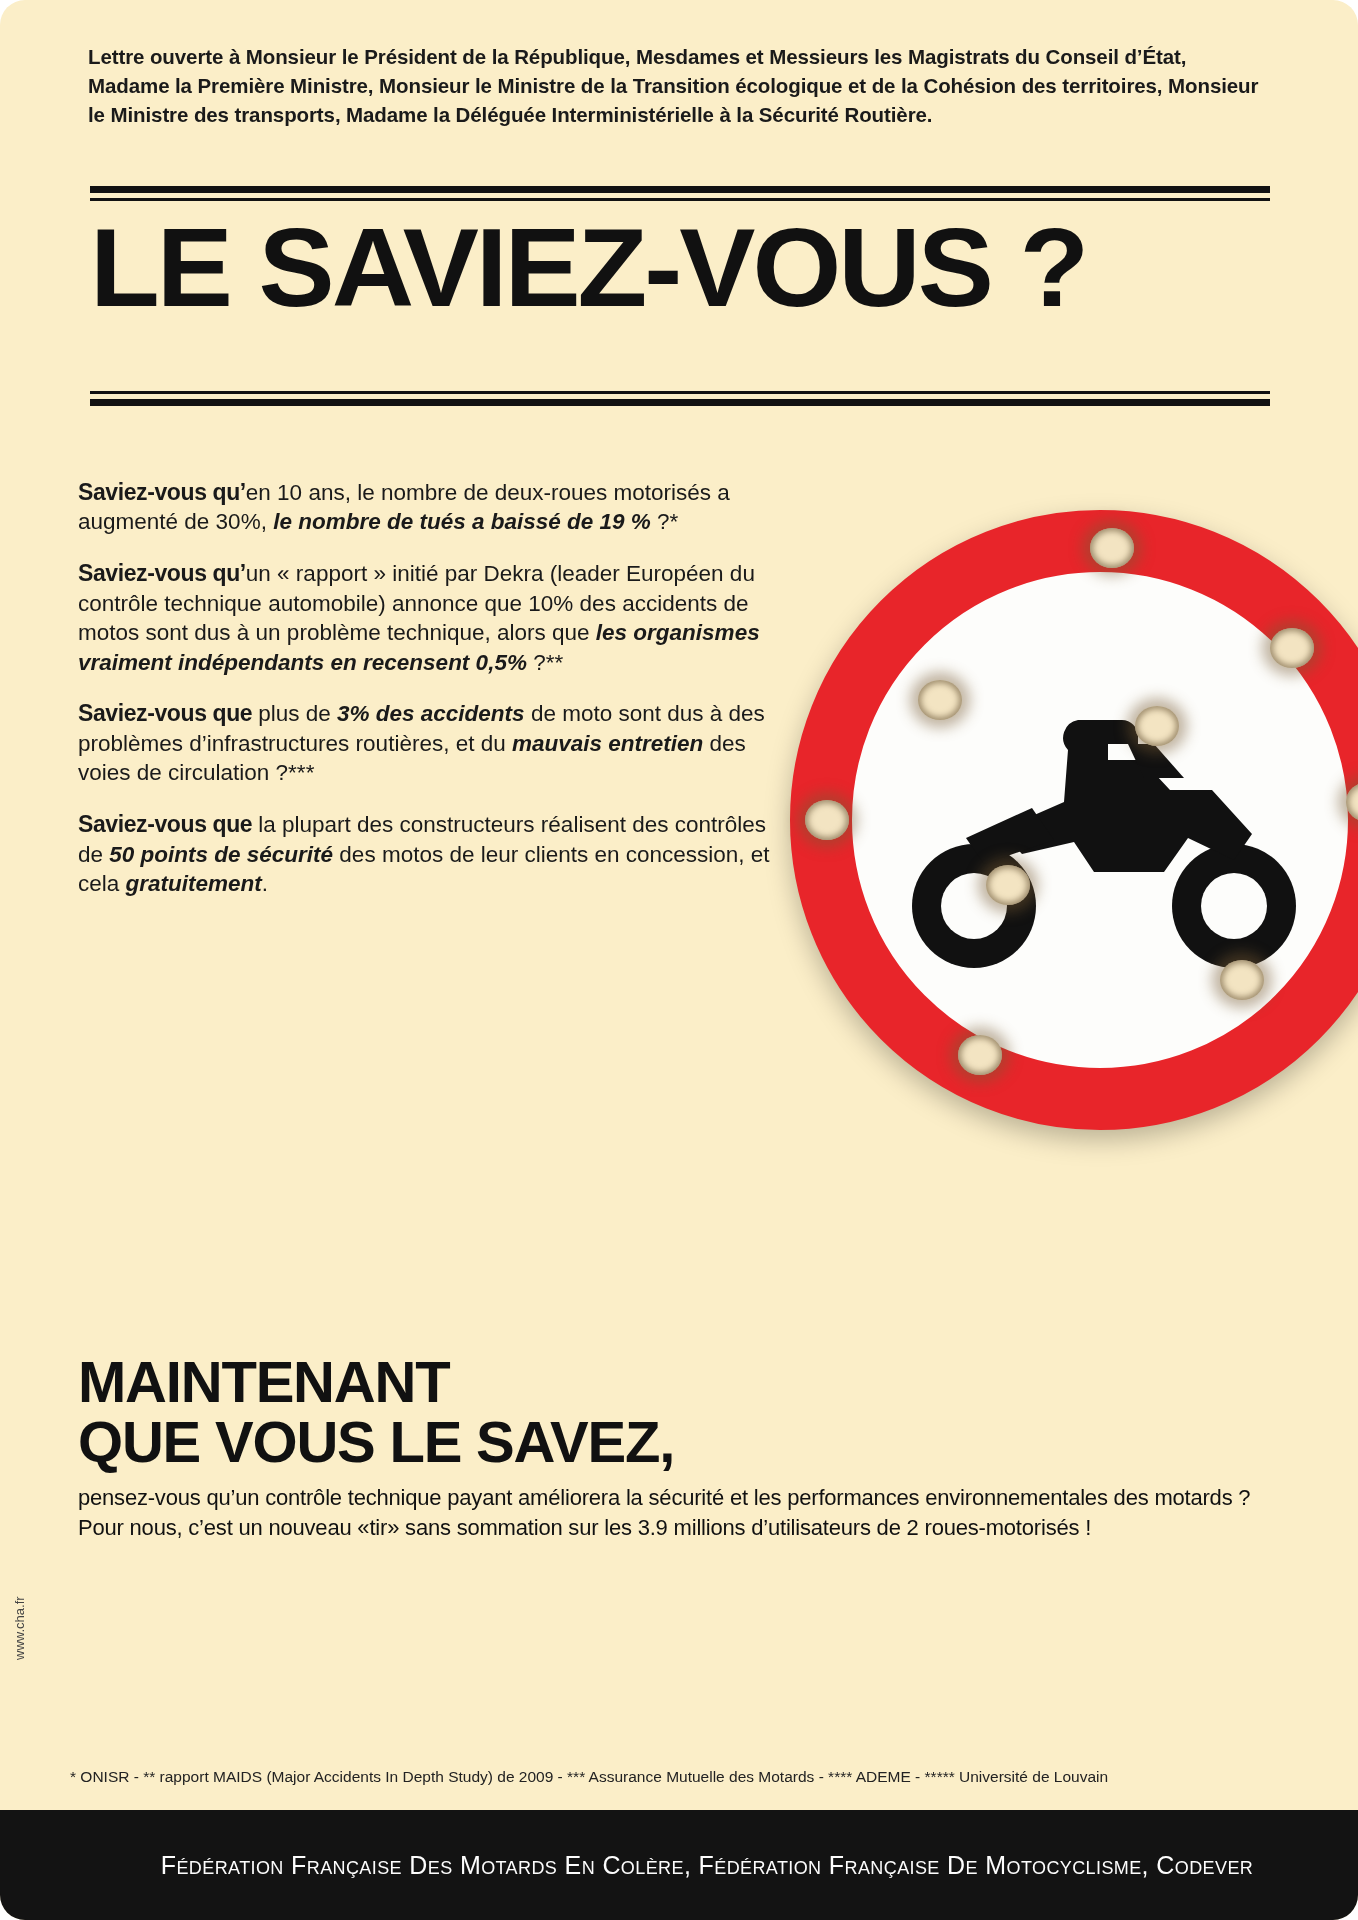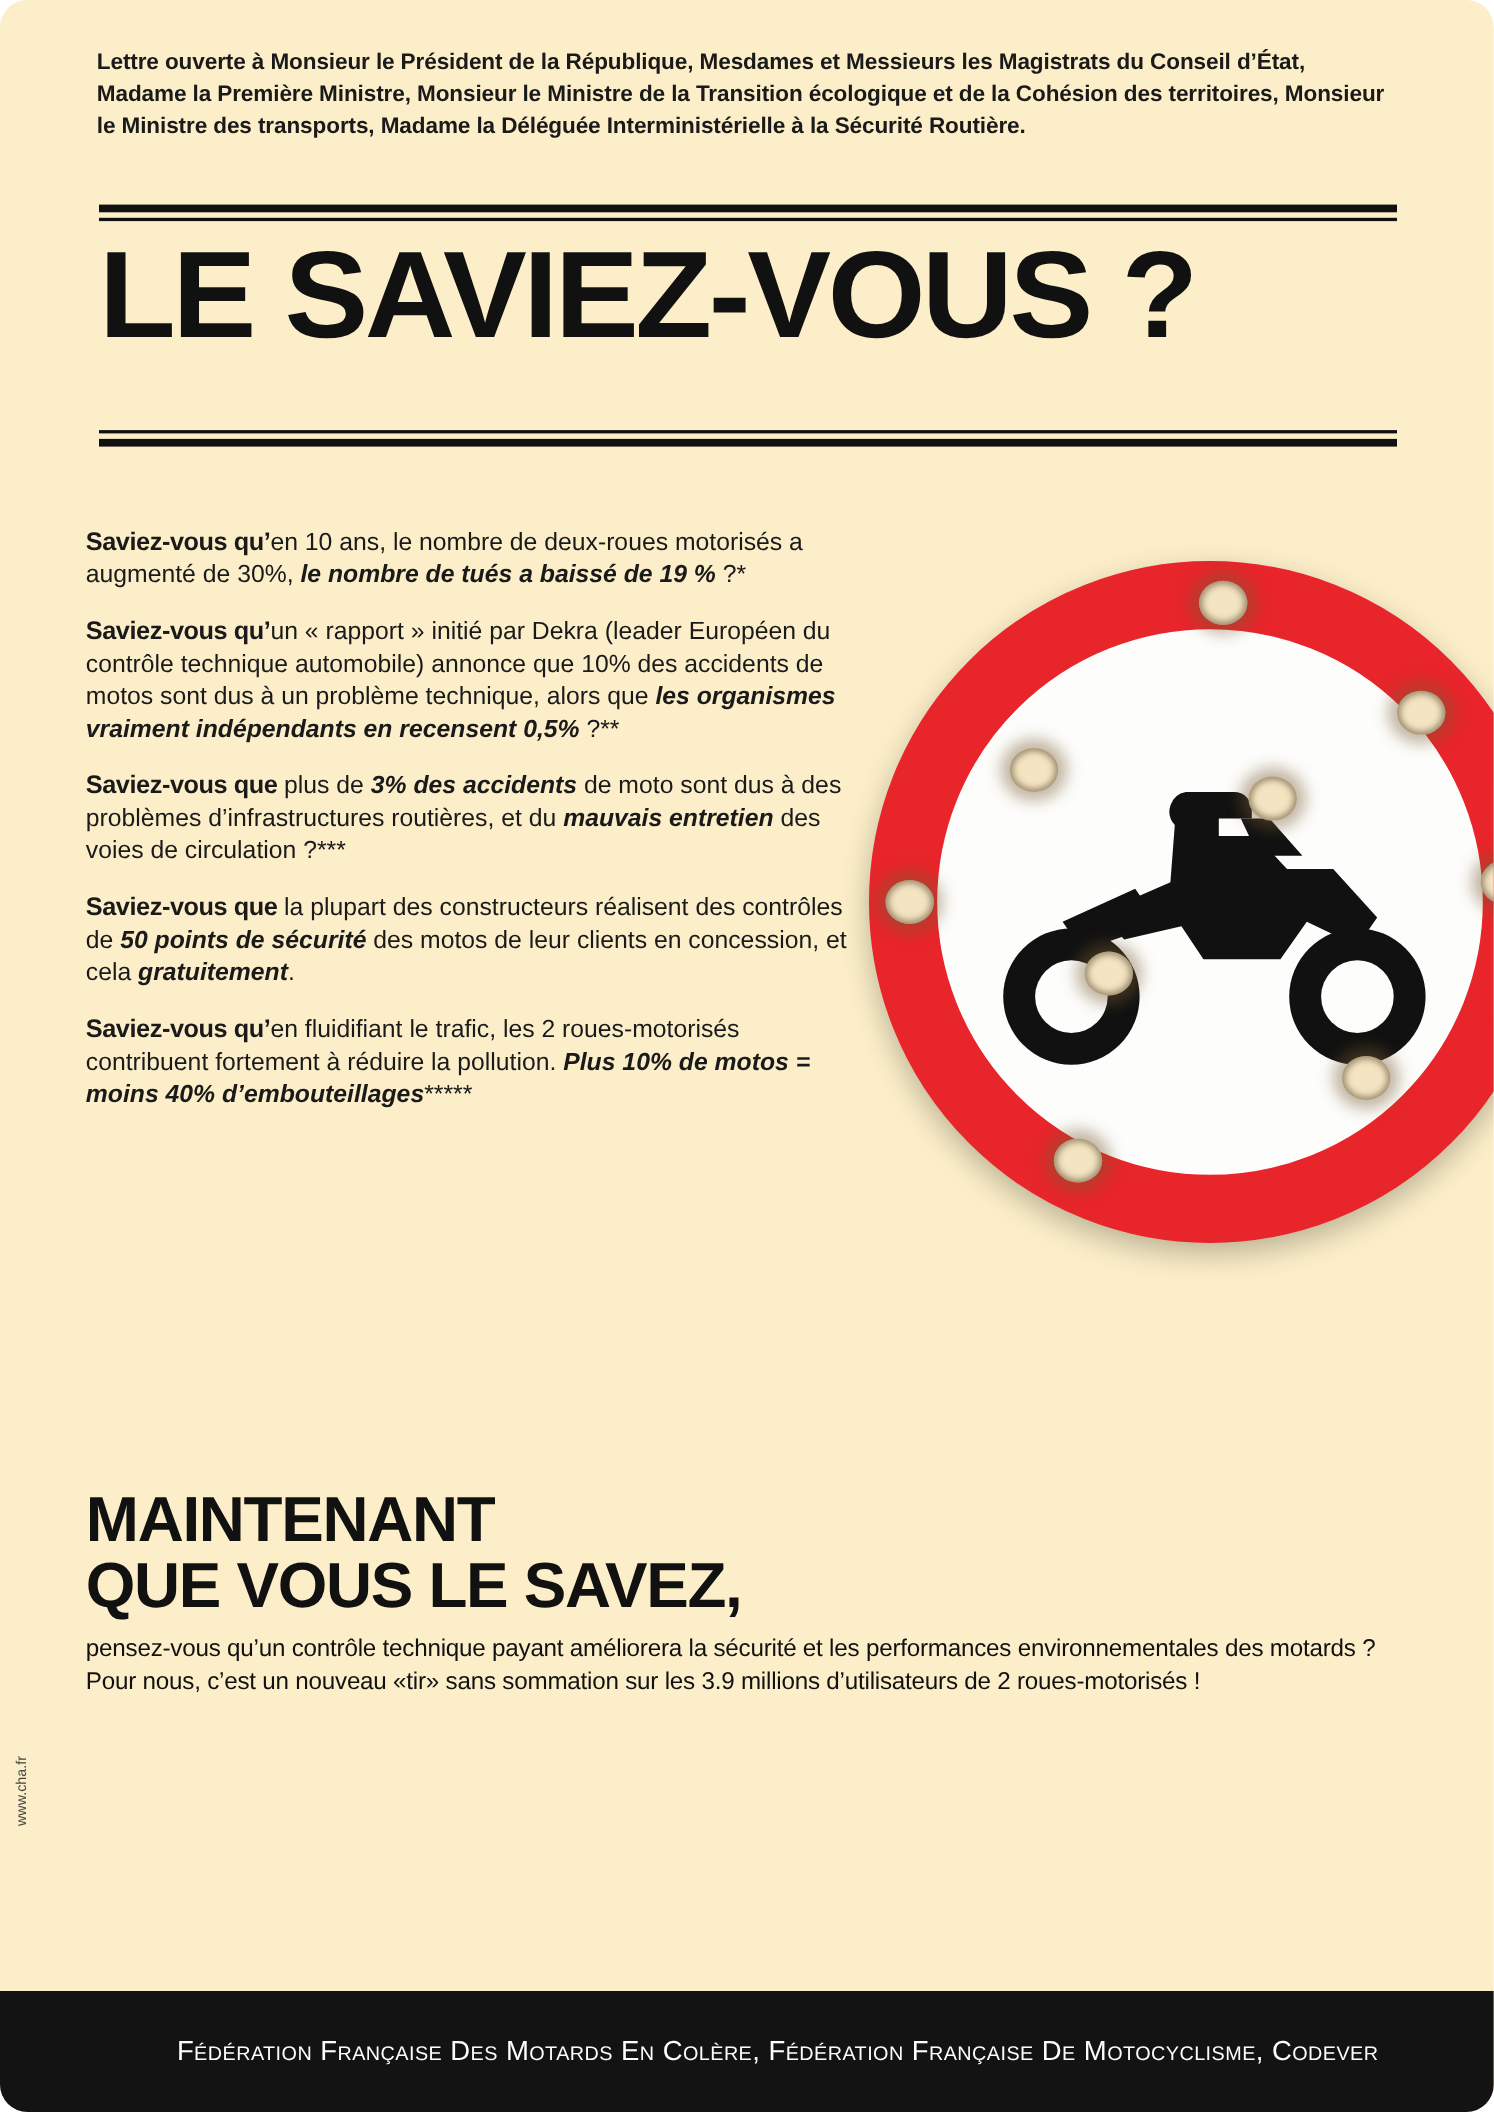--- a/index.html
+++ b/index.html
@@ -232,31 +232,29 @@
     </p>
     <p class="fact">
       <span class="lead">Saviez-vous qu’</span><span>un « rapport » initié par Dekra (leader Européen du contrôle technique automobile) annonce que 10% des accidents de motos sont dus à un problème technique, alors que <b>les organismes vraiment indépendants en recensent 0,5%</b> ?**</span>
     </p>
     <p class="fact">
       <span class="lead">Saviez-vous que </span><span>plus de <b>3% des accidents</b> de moto sont dus à des problèmes d’infrastructures routières, et du <b>mauvais entretien</b> des voies de circulation ?***</span>
     </p>
     <p class="fact">
       <span class="lead">Saviez-vous que </span><span>la plupart des constructeurs réalisent des contrôles de <b>50 points de sécurité</b> des motos de leur clients en concession, et cela <b>gratuitement</b>.</span>
     </p>
-    <p class="fact">
-      <span class="lead">Saviez-vous qu’</span><span>en fluidifiant le trafic, les 2 roues-motorisés contribuent fortement à réduire la pollution. <b>Plus 10% de motos = moins 40% d’embouteillages</b>*****</span>
-    </p>
   </div>
 
   <div class="now">
     <div class="big">MAINTENANT</div>
     <div class="big">QUE VOUS LE SAVEZ,</div>
     <div class="para">pensez-vous qu’un contrôle technique payant améliorera la sécurité et les performances environnementales des motards ? Pour nous, c’est un nouveau «tir» sans sommation sur les 3.9 millions d’utilisateurs de 2 roues-motorisés !</div>
   </div>
 
+  <div class="sources">* ONISR - ** rapport MAIDS (Major Accidents In Depth Study) de 2009 - *** Assurance Mutuelle des Motards - **** ADEME - ***** Université de Louvain</div>
 
   <div class="sideurl">www.cha.fr</div>
 
   <div class="footer">
     <span>Fédération Française des Motards en Colère, Fédération Française de Motocyclisme, Codever</span>
   </div>
 
 </div>
 
 </body></html>

